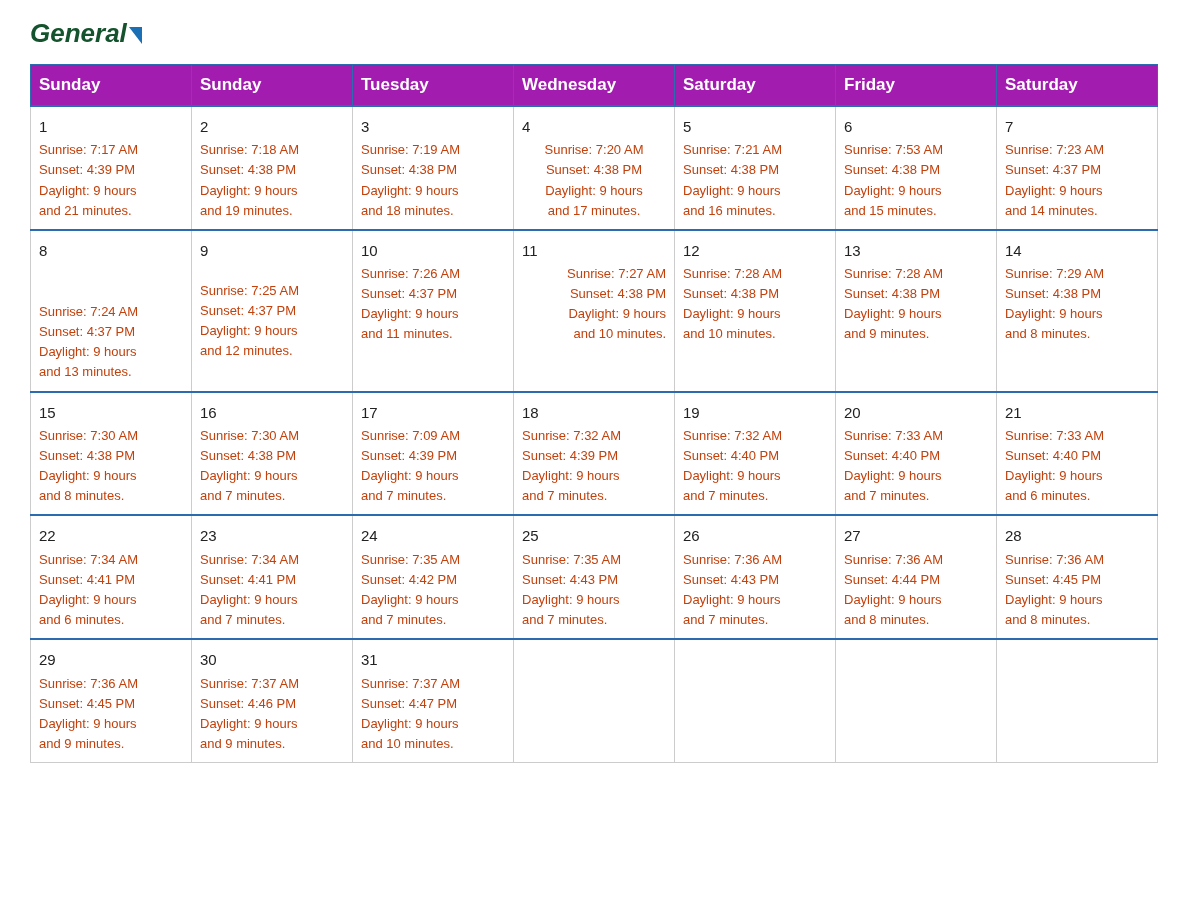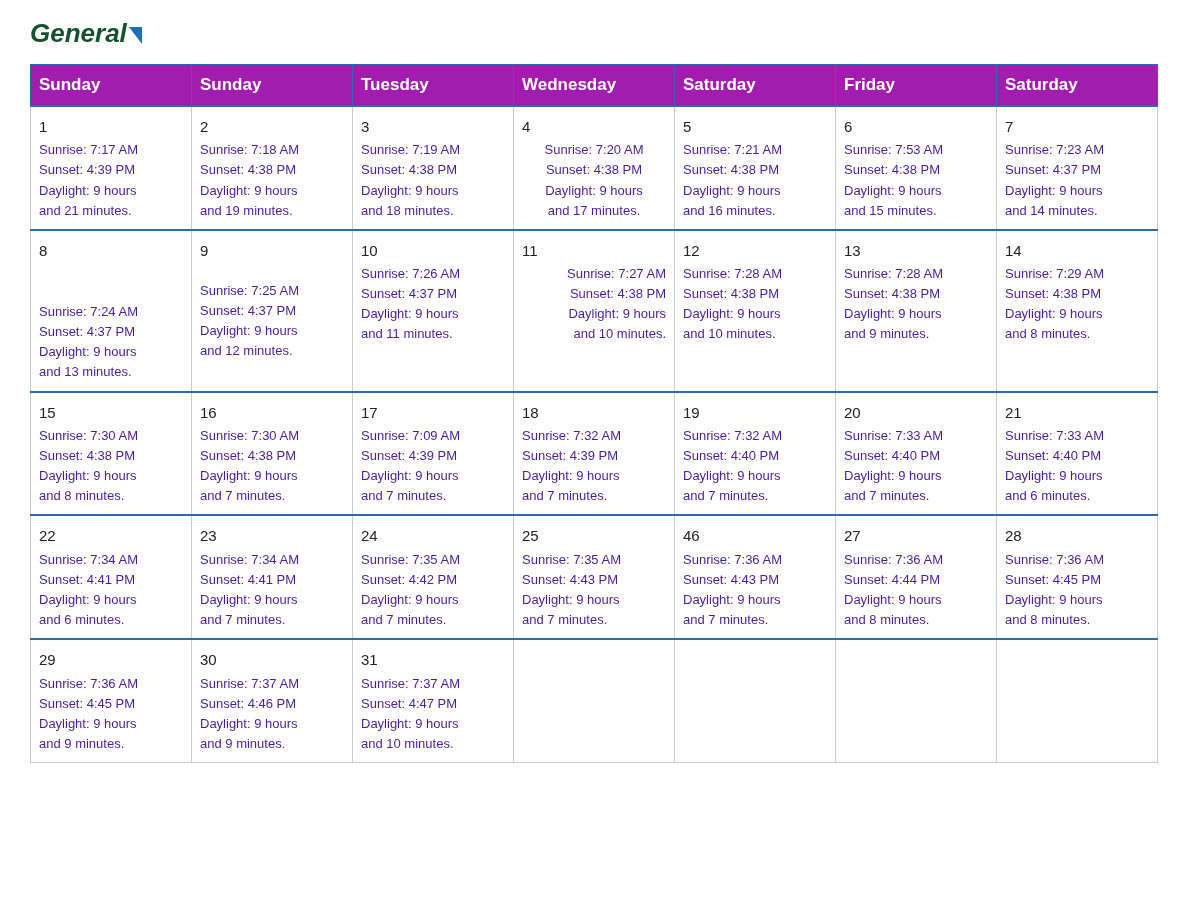--- a/index.html
+++ b/index.html
@@ -76,21 +76,21 @@
       border-top: 2px solid #2b6cb0;
     }
     .day-num {
       font-size: 15px;
       font-weight: normal;
       margin-bottom: 2px;
       color: #222;
     }
     .day-info {
       font-size: 13px;
-      color: #4c1d95;
+      color: #c2410c;
     }
   </style>
 </head>
 <body>
 
 <div class="header">
   <div class="logo">
     <div style="display:flex;align-items:center;">
       <span class="logo-text">
         General<span style="display:inline-block;width:0;height:0;border-left:13px solid transparent;border-right:0px solid transparent;border-top:17px solid #1a6fb5;margin-left:2px;vertical-align:middle;"></span>
@@ -293,21 +293,21 @@
 and 7 minutes.</div>
         </td>
         <td>
           <div class="day-num">25</div>
           <div class="day-info" style="white-space: pre-line;">Sunrise: 7:35 AM
 Sunset: 4:43 PM
 Daylight: 9 hours
 and 7 minutes.</div>
         </td>
         <td>
-          <div class="day-num">46</div>
+          <div class="day-num">26</div>
           <div class="day-info" style="white-space: pre-line;">Sunrise: 7:36 AM
 Sunset: 4:43 PM
 Daylight: 9 hours
 and 7 minutes.</div>
         </td>
         <td>
           <div class="day-num">27</div>
           <div class="day-info" style="white-space: pre-line;">Sunrise: 7:36 AM
 Sunset: 4:44 PM
 Daylight: 9 hours

